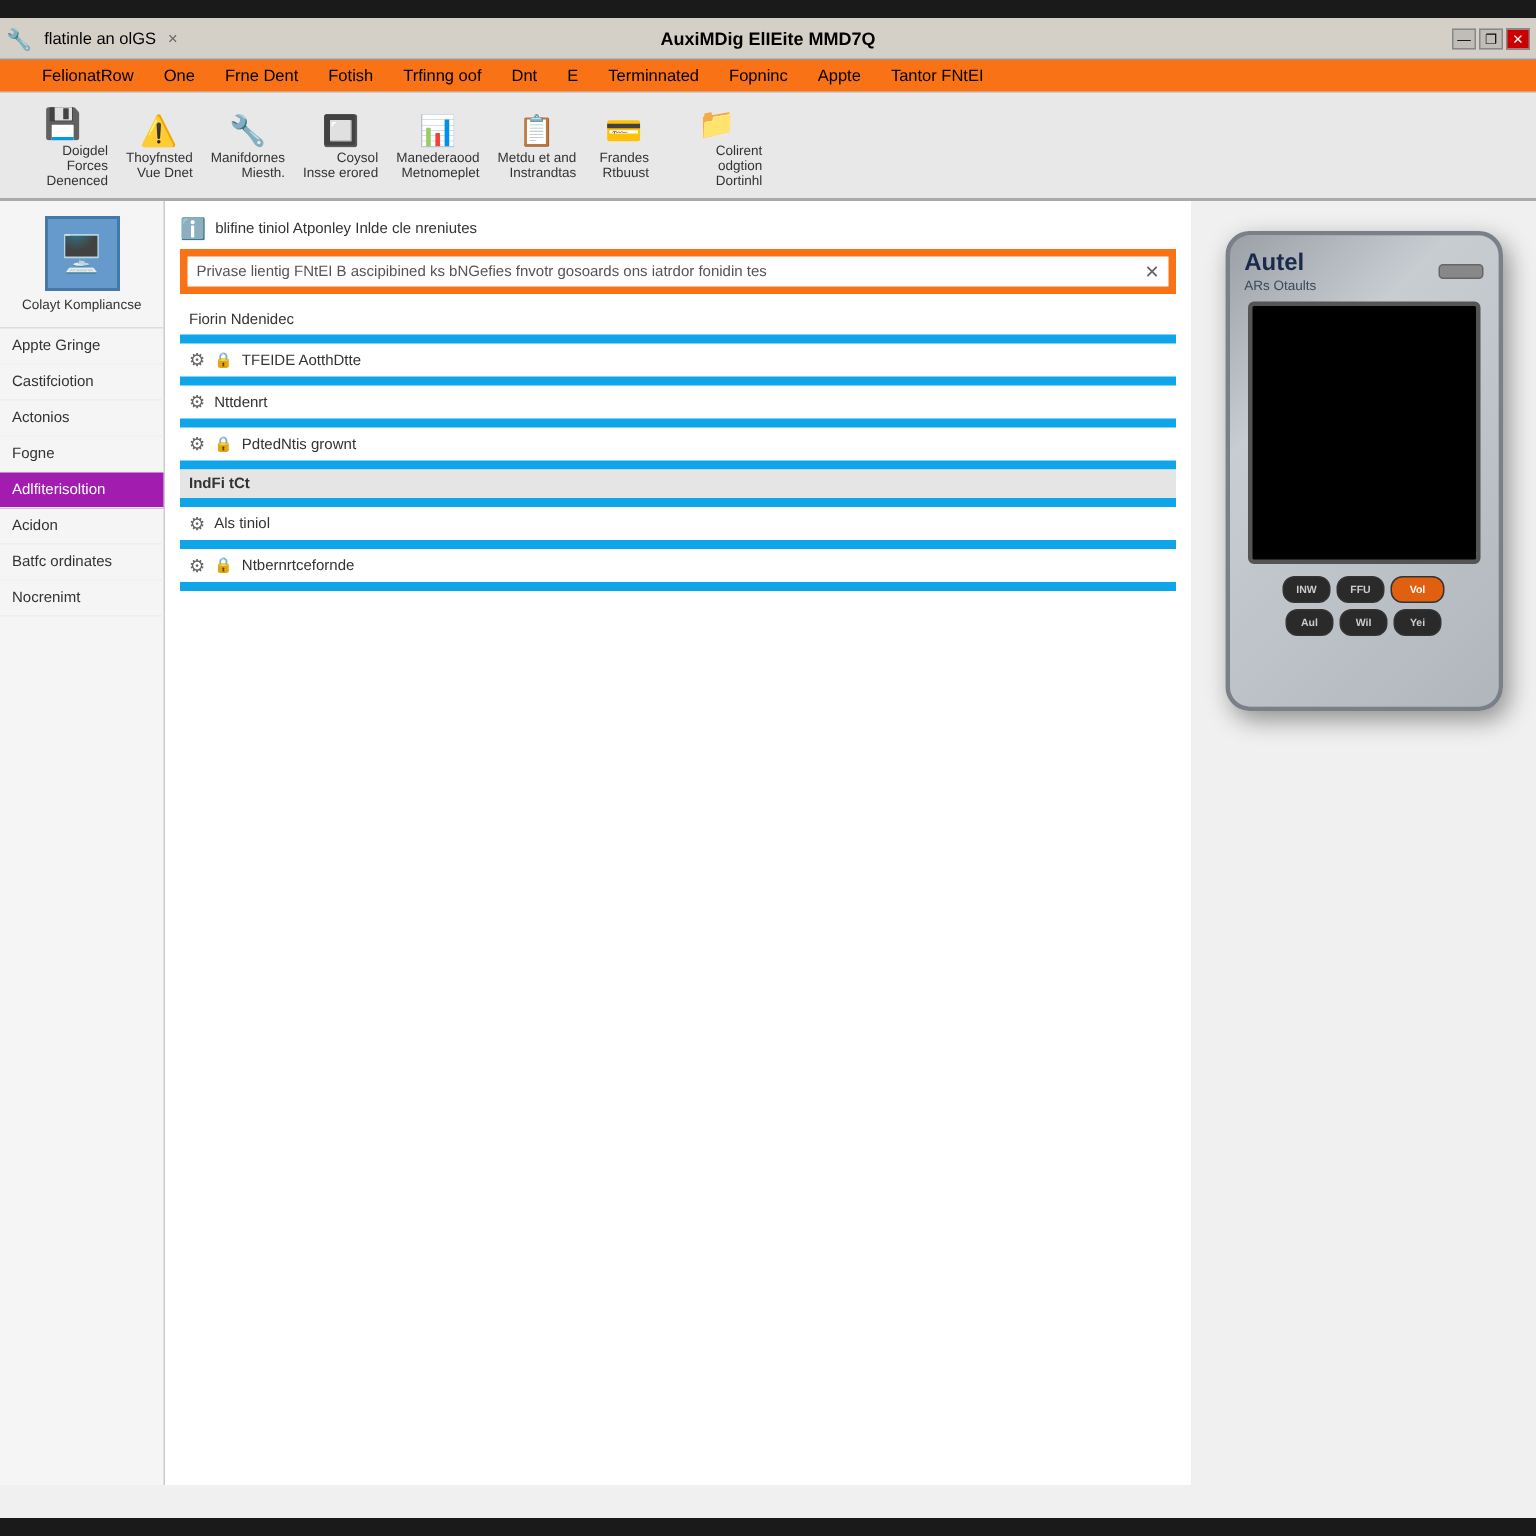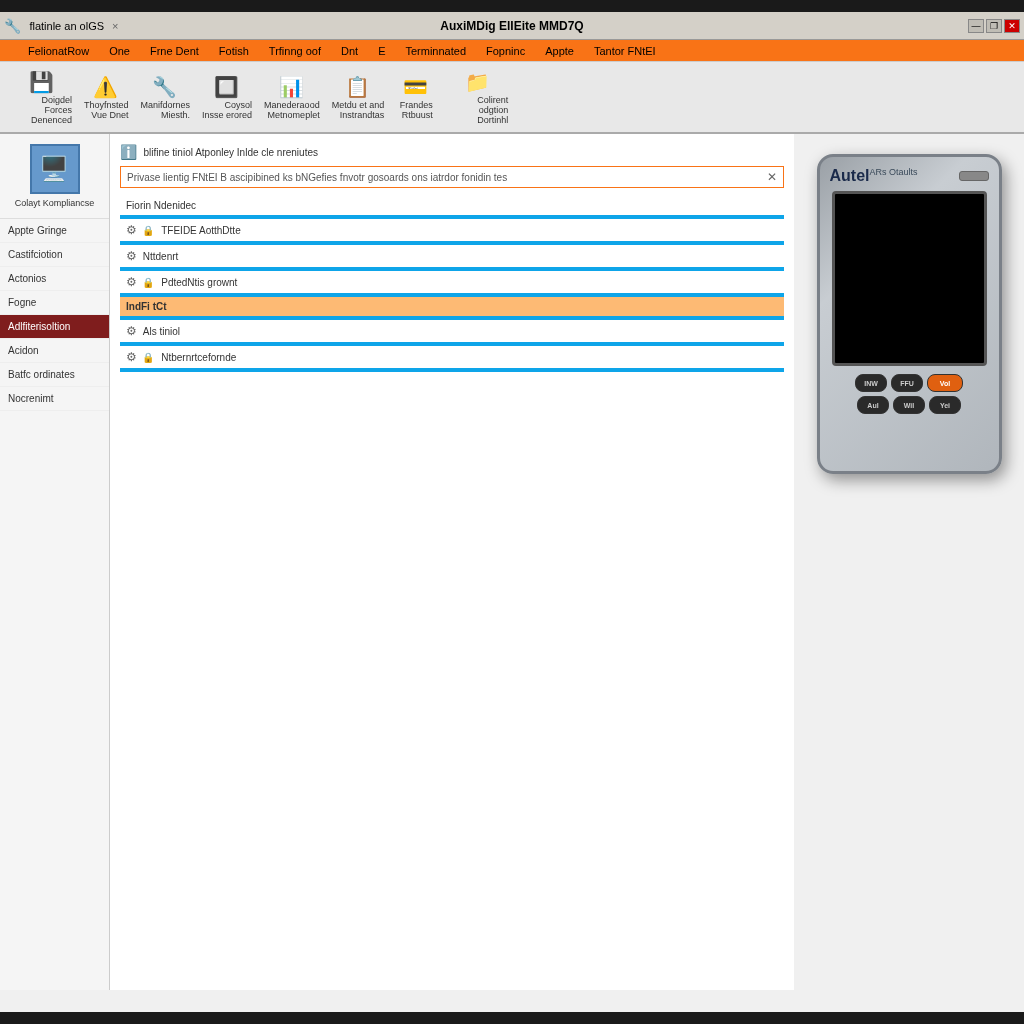--- a/index.html
+++ b/index.html
@@ -146,21 +146,21 @@
       color: #333;
       margin-top: 4px;
     }
     .nav-item {
       padding: 6px 8px;
       font-size: 10px;
       cursor: pointer;
       color: #333;
       border-bottom: 1px solid #eee;
     }
-    .nav-item.active { background: #7f1d1d; color: white; }
+    .nav-item.active { background: #a21caf; color: white; }
     
     .main-panel {
       flex: 1;
       background: #fff;
       padding: 10px;
       overflow: auto;
     }
     .panel-title {
       font-size: 12px;
       font-weight: bold;
@@ -177,21 +177,21 @@
       color: #ff6600;
       font-size: 14px;
     }
     .info-text {
       font-size: 10px;
       color: #333;
     }
     .search-bar {
       display: flex;
       align-items: center;
-      border: 1px solid #f97316;
+      border: 5px solid #f97316;
       background: white;
       padding: 3px 6px;
       margin-bottom: 8px;
       gap: 4px;
     }
     .search-input {
       flex: 1;
       border: none;
       outline: none;
       font-size: 10px;
@@ -203,23 +203,23 @@
       color: #666;
     }
     .list-item {
       display: flex;
       align-items: center;
       padding: 4px 6px;
       gap: 6px;
       cursor: pointer;
       font-size: 10px;
       color: #333;
-      border-bottom: 4px solid #0ea5e9;
-    }
-    .list-item.highlighted { background: #fdba74; }
+      border-bottom: 6px solid #0ea5e9;
+    }
+    .list-item.highlighted { background: #e5e5e5; }
     .list-item .gear-icon { font-size: 12px; color: #666; }
     .list-item .lock-icon { font-size: 10px; color: #888; }
     
     .right-panel {
       width: 230px;
       background: #f0f0f0;
       display: flex;
       align-items: flex-start;
       justify-content: center;
       padding: 20px 10px;
@@ -250,21 +250,21 @@
       font-weight: bold;
       color: #1a2a4a;
       font-family: Arial, sans-serif;
     }
     .device-model {
       font-size: 9px;
       color: #3a4a5a;
     }
     .device-logo-area {
       display: flex;
-      flex-direction: row;
+      flex-direction: column;
       align-items: flex-start;
     }
     .device-connector {
       width: 30px;
       height: 10px;
       background: #888;
       border-radius: 3px;
       border: 1px solid #666;
     }
     .device-screen {

